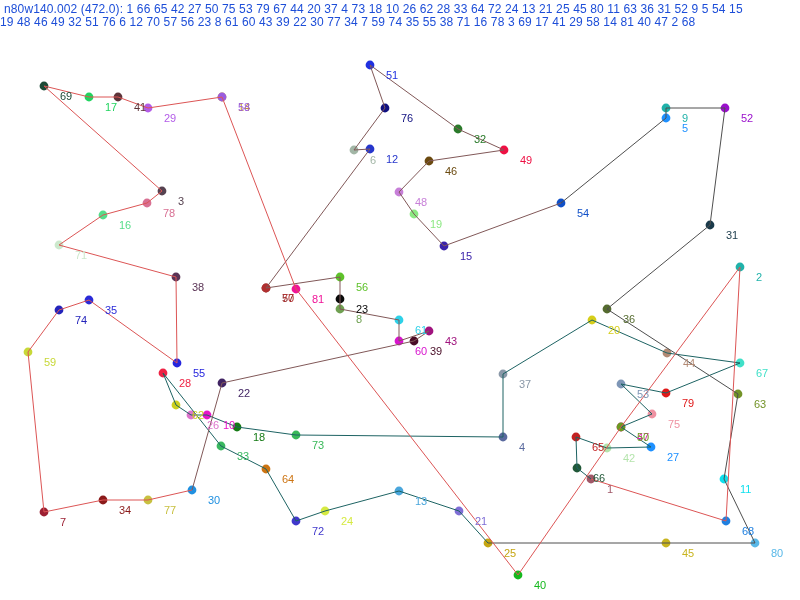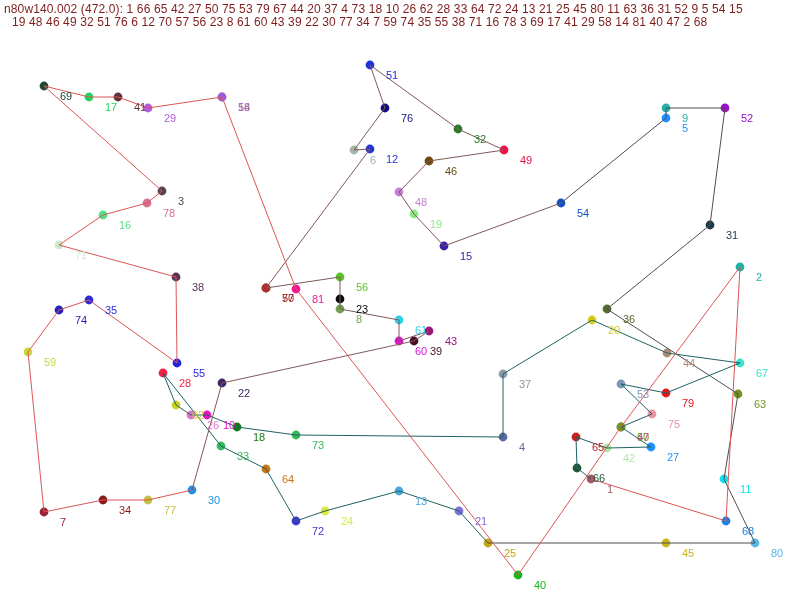--- a/index.html
+++ b/index.html
@@ -1,18 +1,18 @@
 <!DOCTYPE html>
 <html><head><meta charset="utf-8">
 <style>
 html,body{margin:0;padding:0;width:800px;height:600px;background:#ffffff;overflow:hidden}
 body{font-family:"Liberation Sans",sans-serif}
-#hdr1,#hdr2{position:absolute;white-space:pre;color:#7f1d1d;font-size:12px;line-height:12px}
+#hdr1,#hdr2{position:absolute;white-space:pre;color:#1d4ed8;font-size:12px;line-height:12px}
 #hdr1{left:4px;top:2.5px;letter-spacing:0.12px}
-#hdr2{left:12px;top:15.5px;letter-spacing:0.12px}
+#hdr2{left:0;top:15.5px;letter-spacing:0.12px}
 svg text{font-family:"Liberation Sans",sans-serif}
 </style></head>
 <body>
 <div id="hdr1">n80w140.002 (472.0): 1 66 65 42 27 50 75 53 79 67 44 20 37 4 73 18 10 26 62 28 33 64 72 24 13 21 25 45 80 11 63 36 31 52 9 5 54 15</div>
 <div id="hdr2">19 48 46 49 32 51 76 6 12 70 57 56 23 8 61 60 43 39 22 30 77 34 7 59 74 35 55 38 71 16 78 3 69 17 41 29 58 14 81 40 47 2 68</div>
 <svg width="800" height="600" viewBox="0 0 800 600" style="position:absolute;left:0;top:0">
 <circle cx="591" cy="479" r="4.4" fill="#a05868"></circle>
 <circle cx="740" cy="267" r="4.4" fill="#20b2aa"></circle>
 <circle cx="162" cy="191" r="4.4" fill="#564250"></circle>
 <circle cx="503" cy="437" r="4.4" fill="#5a6a9e"></circle>

